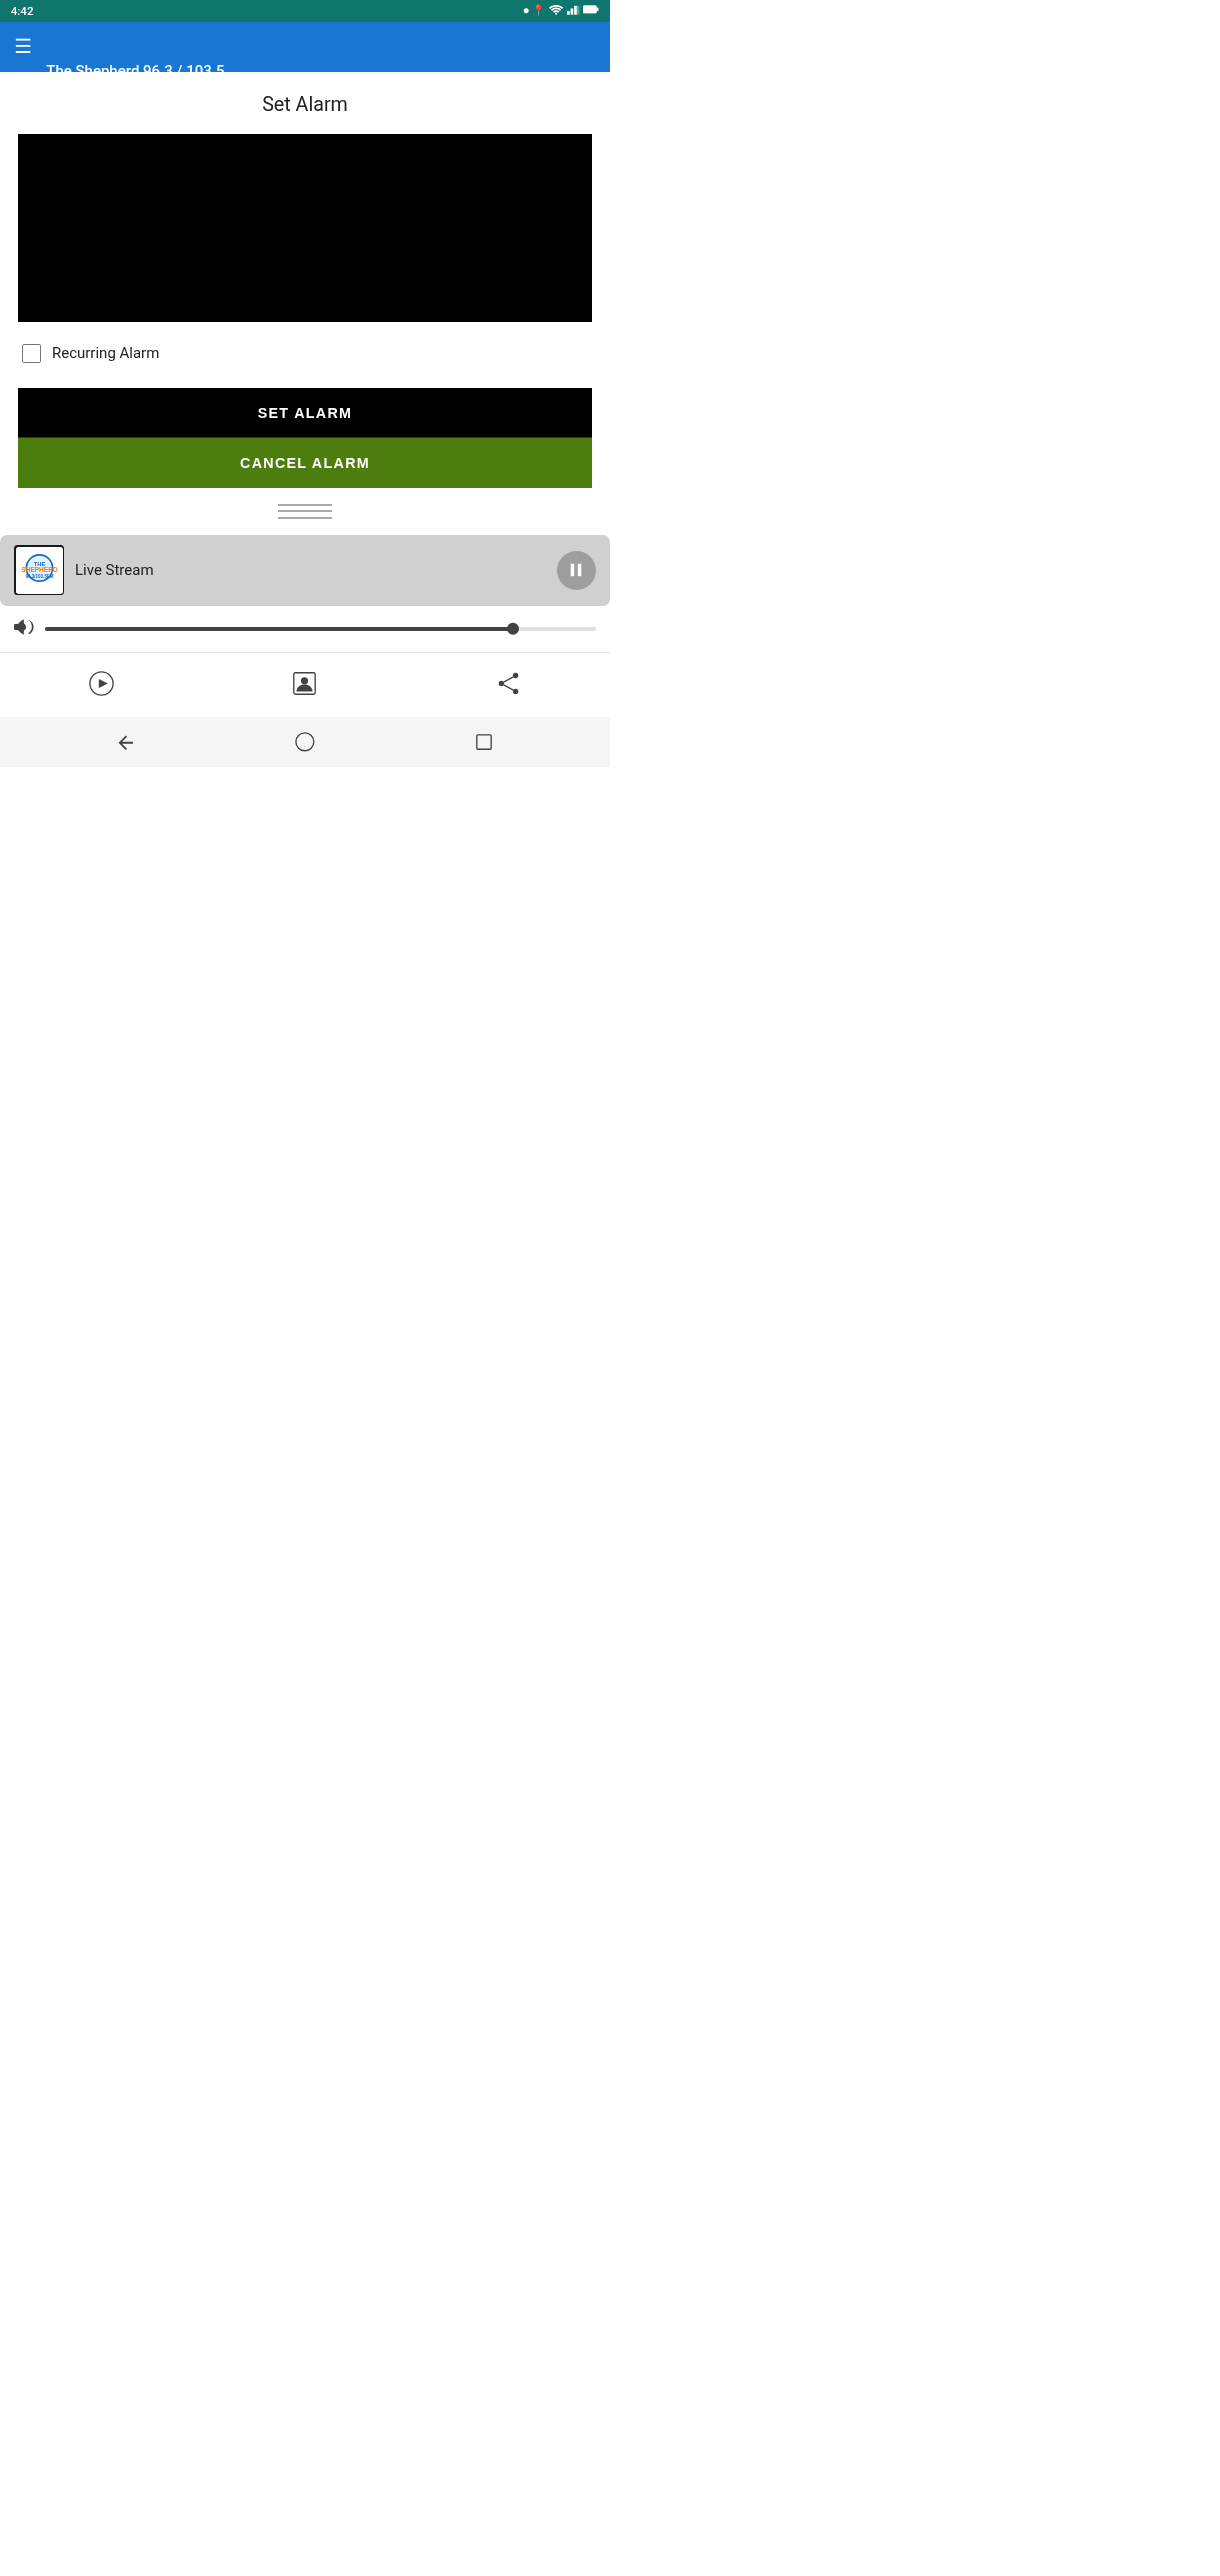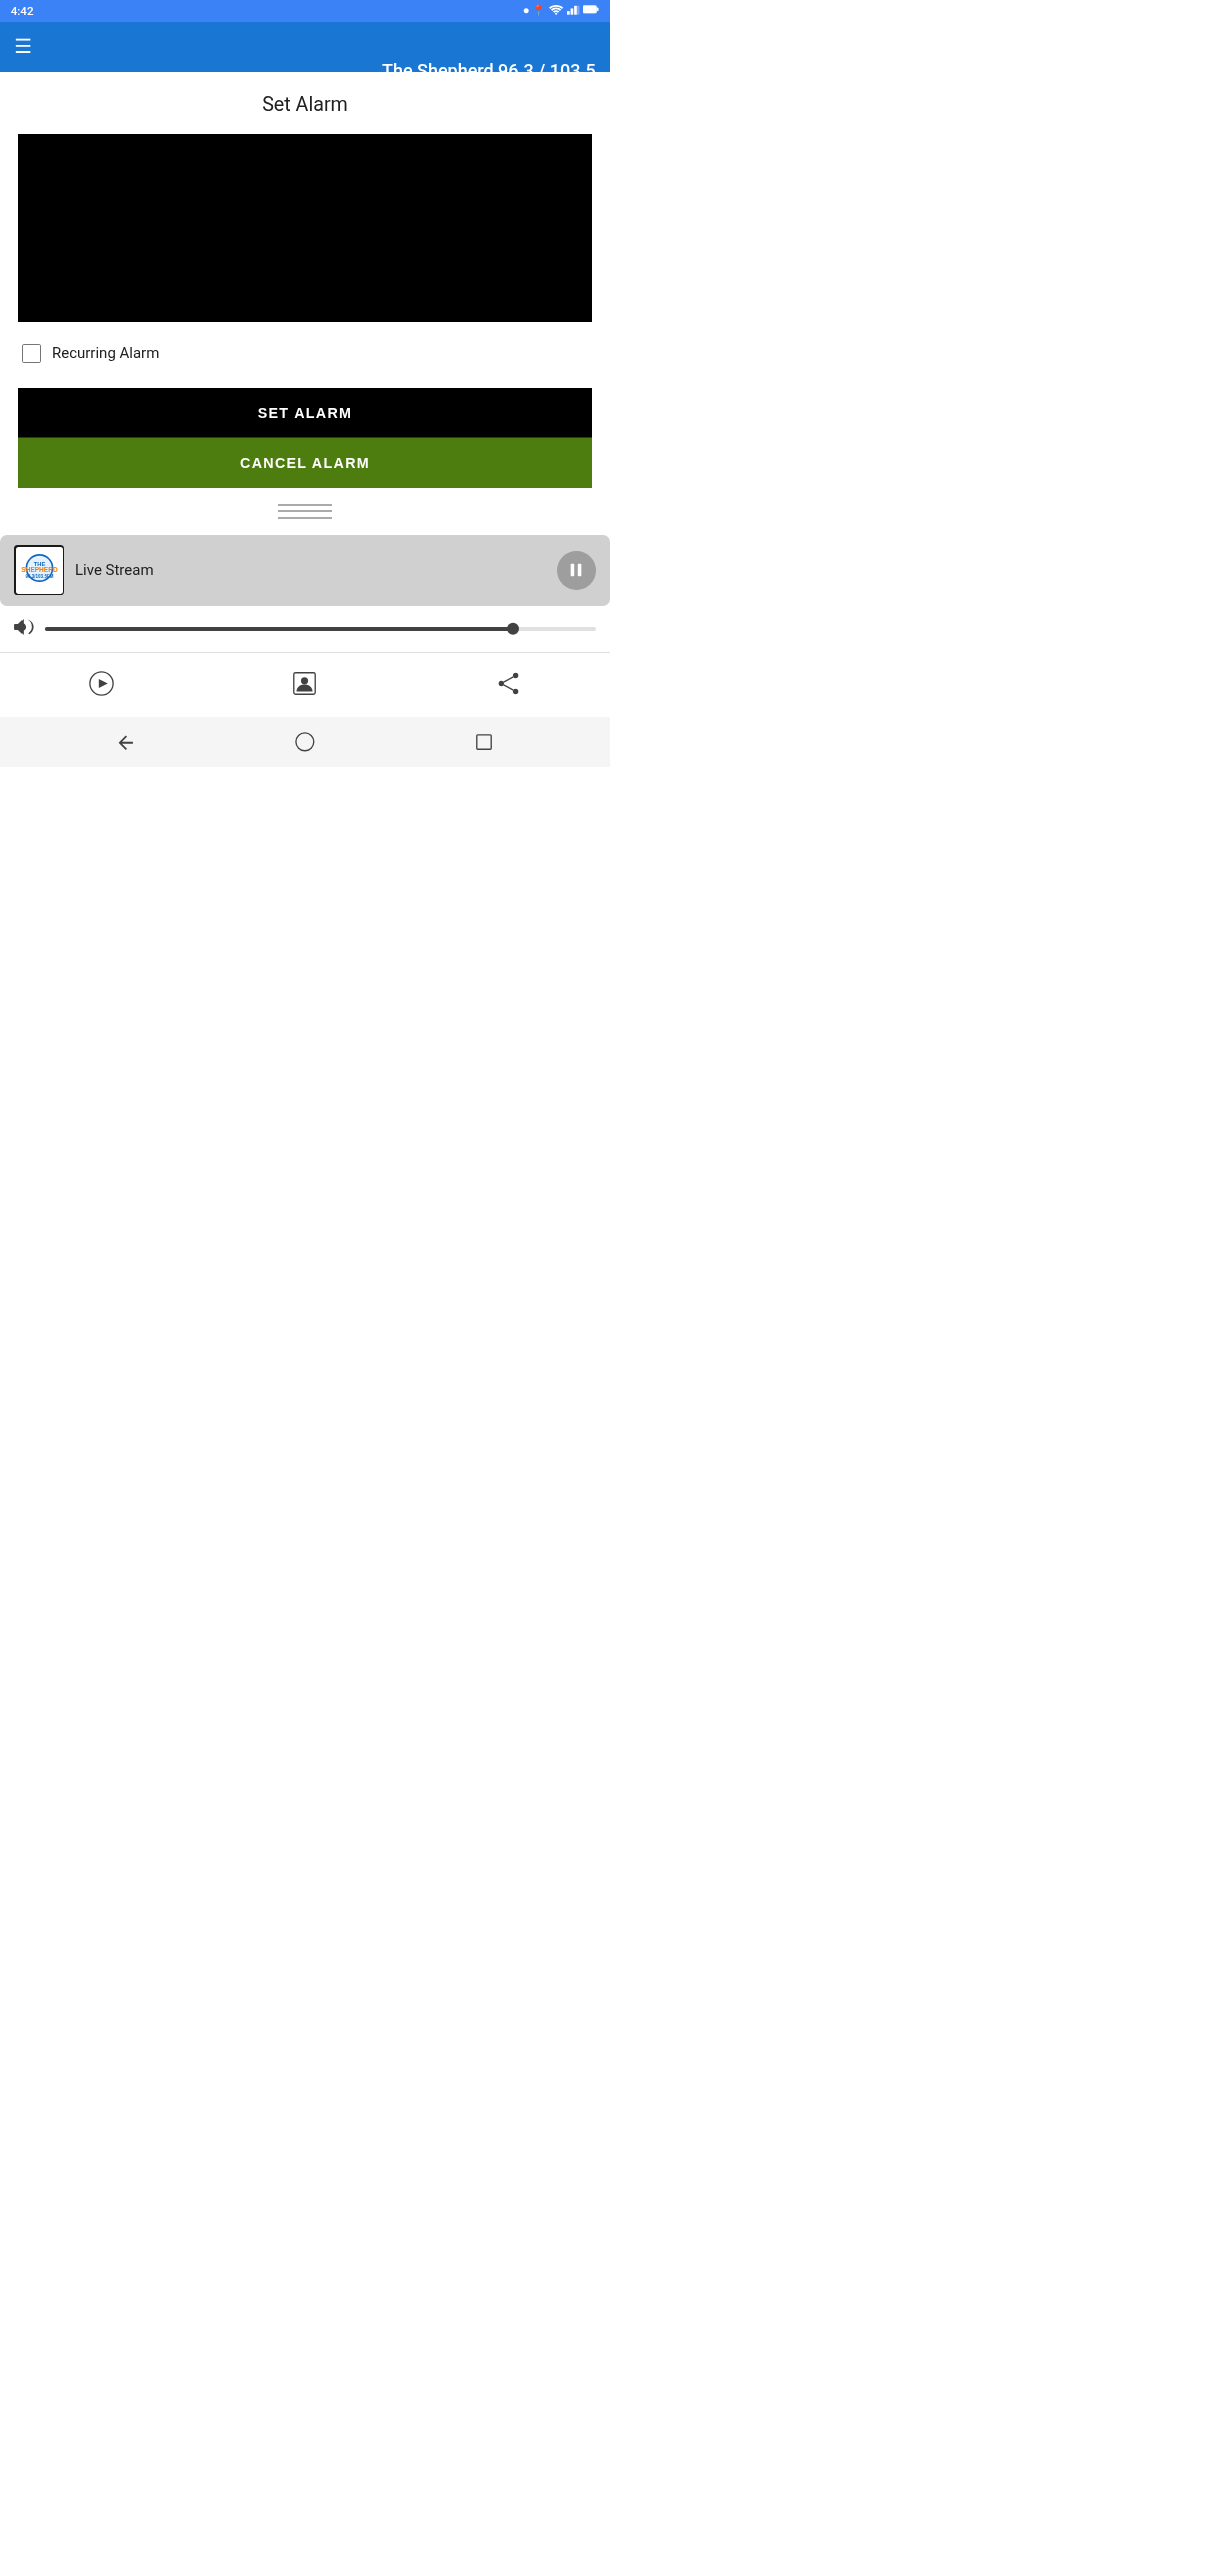--- a/index.html
+++ b/index.html
@@ -12,21 +12,21 @@
       width: 610px;
       height: 1288px;
       background: #ffffff;
       font-family: 'Roboto', Arial, sans-serif;
       overflow: hidden;
       position: relative;
     }
 
     
     .status-bar {
-      background: #3b82f6;
+      background: #0f766e;
       height: 21.5px;
       display: flex;
       align-items: center;
       justify-content: space-between;
       padding: 0 10.7px;
     }
 
     .status-time {
       color: white;
       font-size: 11.6px;
@@ -56,24 +56,24 @@
 
     .hamburger-icon {
       color: white;
       font-size: 19.7px;
       cursor: pointer;
       line-height: 1;
     }
 
     .app-bar-title {
       color: white;
-      font-size: 18px;
+      font-size: 15px;
       font-weight: 500;
       flex: 1;
-      text-align: right;
+      text-align: left;
       margin-top: 48px;
     }
 
     
     .main-content {
       background: #ffffff;
       padding: 21.5px 18px 0 18px;
     }
 
     .page-title {

